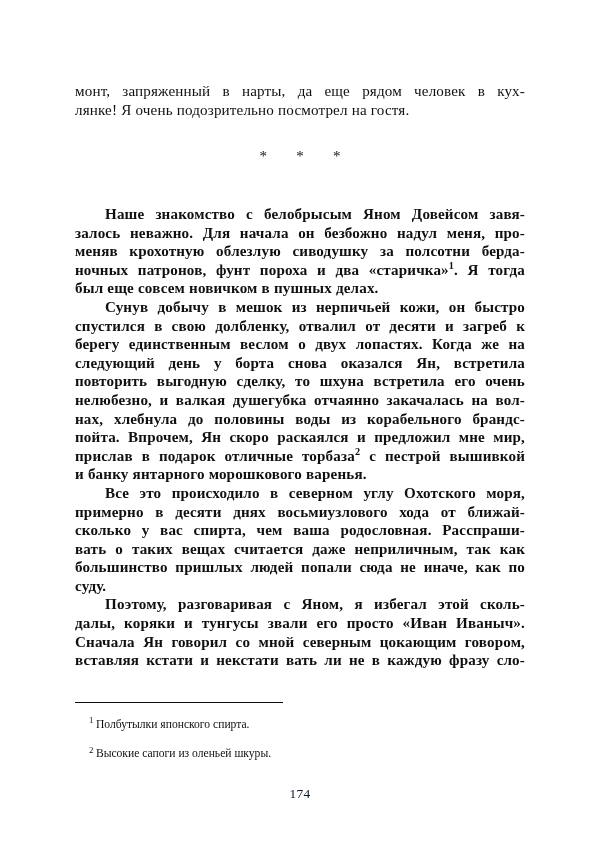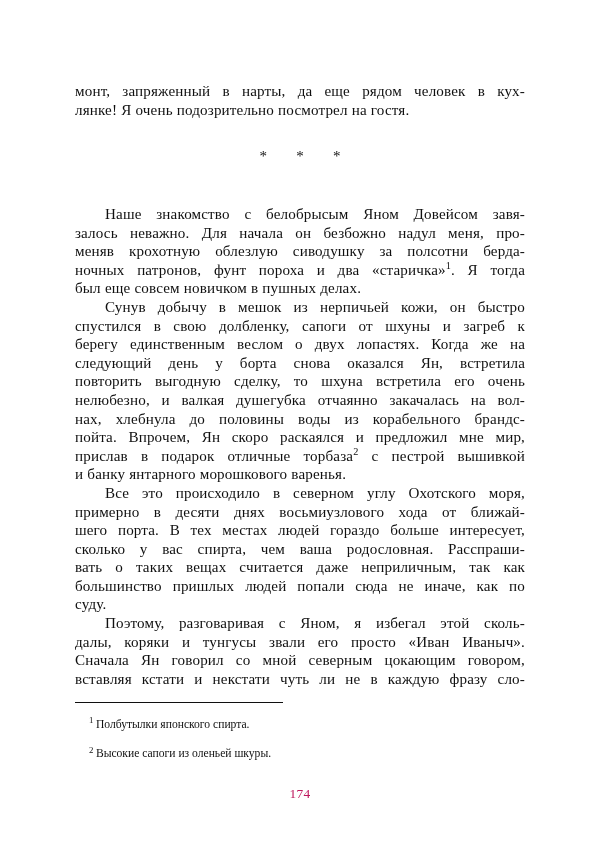--- a/index.html
+++ b/index.html
@@ -85,20 +85,21 @@
     font-size: 15px;
     line-height: 20px;
     color: #101010;
     letter-spacing: 0.85em;
     text-indent: 0.85em;
   }
 
   
   #body-text {
     top: 205px;
+    font-weight: bold;
   }
 
   
   #footnotes-block {
     position: absolute;
     left: 75px;
     top: 702px;
     width: 450px;
   }
   #footnote-rule {
@@ -120,21 +121,21 @@
   }
 
   
   #page-number {
     position: absolute;
     top: 786px;
     left: 0;
     width: 600px;
     text-align: center;
     font-size: 13.4px;
-    color: #be185d;
+    color: #0f172a;
     letter-spacing: 0.02em;
   }
 </style>
 </head>
 <body>
 
 <div class="page">
 
   <div class="text-block" id="opening-paragraph">
     <p class="para">
@@ -150,46 +151,45 @@
     <p class="para">
       <span class="ln j"><span class="indent"></span><span>Наше знакомство с белобрысым Яном Довейсом завя-</span></span>
       <span class="ln j">залось неважно. Для начала он безбожно надул меня, про-</span>
       <span class="ln j">меняв крохотную облезлую сиводушку за полсотни берда-</span>
       <span class="ln j"><span>ночных патронов, фунт пороха и два «старичка»</span><sup class="fn">1</sup><span>. Я тогда</span></span>
       <span class="ln last">был еще совсем новичком в пушных делах.</span>
     </p>
 
     <p class="para">
       <span class="ln j"><span class="indent"></span><span>Сунув добычу в мешок из нерпичьей кожи, он быстро</span></span>
-      <span class="ln j">спустился в свою долбленку, сапоги от шхуны и загреб к</span>
+      <span class="ln j">спустился в свою долбленку, отвалил от десяти и загреб к</span>
       <span class="ln j">берегу единственным веслом о двух лопастях. Когда же на</span>
       <span class="ln j">следующий день у борта снова оказался Ян, встретила</span>
       <span class="ln j">повторить выгодную сделку, то шхуна встретила его очень</span>
       <span class="ln j">нелюбезно, и валкая душегубка отчаянно закачалась на вол-</span>
       <span class="ln j">нах, хлебнула до половины воды из корабельного брандс-</span>
       <span class="ln j">пойта. Впрочем, Ян скоро раскаялся и предложил мне мир,</span>
       <span class="ln j"><span>прислав в подарок отличные торбаза</span><sup class="fn">2</sup><span> с пестрой вышивкой</span></span>
       <span class="ln last">и банку янтарного морошкового варенья.</span>
     </p>
 
     <p class="para">
       <span class="ln j"><span class="indent"></span><span>Все это происходило в северном углу Охотского моря,</span></span>
       <span class="ln j">примерно в десяти днях восьмиузлового хода от ближай-</span>
-      <span class="ln j">шего порта. В тех местах людей гораздо больше интересует,</span>
       <span class="ln j">сколько у вас спирта, чем ваша родословная. Расспраши-</span>
       <span class="ln j">вать о таких вещах считается даже неприличным, так как</span>
       <span class="ln j">большинство пришлых людей попали сюда не иначе, как по</span>
       <span class="ln last">суду.</span>
     </p>
 
     <p class="para">
       <span class="ln j"><span class="indent"></span><span>Поэтому, разговаривая с Яном, я избегал этой сколь-</span></span>
       <span class="ln j">далы, коряки и тунгусы звали его просто «Иван Иваныч».</span>
       <span class="ln j">Сначала Ян говорил со мной северным цокающим говором,</span>
-      <span class="ln j">вставляя кстати и некстати чуть ли не в каждую фразу сло-</span>
+      <span class="ln j">вставляя кстати и некстати вать ли не в каждую фразу сло-</span>
     </p>
 
   </div>
 
   <div id="footnotes-block">
     <div id="footnote-rule"></div>
     <p class="footnote">
       <sup class="fn">1</sup><span>Полбутылки японского спирта.</span>
     </p>
     <p class="footnote">

